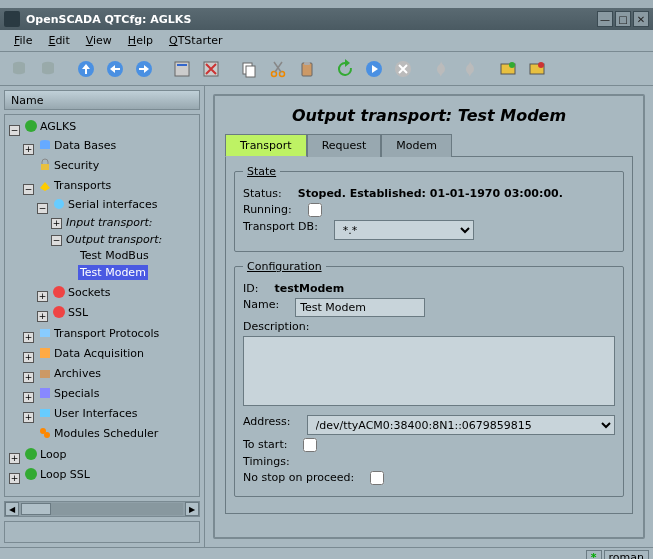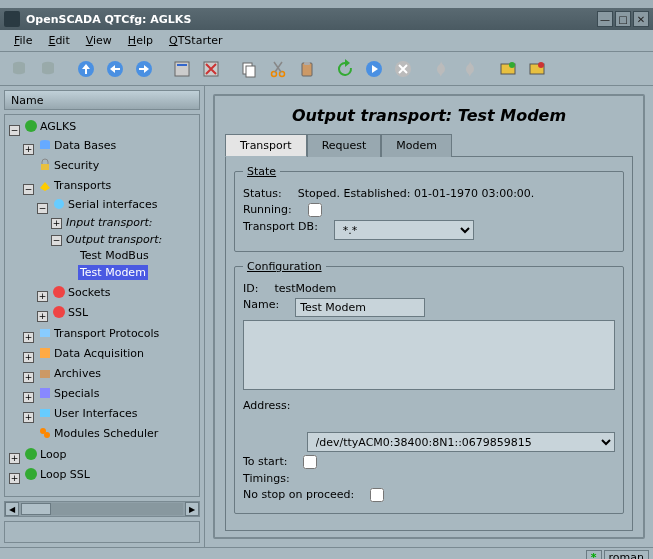--- a/index.html
+++ b/index.html
@@ -38,34 +38,34 @@
 .hscroll .sbtn { width:14px; height:14px; background:#b0c0c8; border:1px solid #6a7a82; display:flex; align-items:center; justify-content:center; font-size:8px; }
 .hscroll .strack { flex:1; margin:0 2px; height:12px; background:#88989f; position:relative; }
 .hscroll .sthumb { position:absolute; left:0; width:30px; height:12px; background:#b0c0c8; border:1px solid #6a7a82; }
 
 .rightpanel { flex:1; background: #a8b8c0; padding: 8px; overflow:auto; }
 .rpframe { border: 2px solid #7a8a92; border-radius: 2px; height: 100%; padding: 6px 10px 10px 10px; background: #a8b8c0; }
 .ptitle { text-align: center; font-size: 16px; font-weight: bold; font-style: italic; margin: 4px 0 8px 0; }
 
 .tabs { display: flex; border-bottom: 1px solid #6a7a82; }
 .tab { padding: 4px 14px; background: #98a8b0; border: 1px solid #6a7a82; border-bottom: none; margin-right: 0; position: relative; top: 1px; }
-.tab.active { background: #e5e5e5; border-bottom: 1px solid #a8b8c0; }
+.tab.active { background: #bef264; border-bottom: 1px solid #a8b8c0; }
 
 .tabbody { border: 1px solid #6a7a82; border-top: none; padding: 8px; background: #a8b8c0; }
 
 fieldset { border: 1px solid #6a7a82; border-radius: 2px; margin-bottom: 8px; padding: 6px 8px 8px 8px; }
 legend { padding: 0 4px; text-decoration: underline; }
 .frow { display: flex; margin: 3px 0; gap: 16px; }
 .frow label { white-space: nowrap; }
-.bold { font-weight: normal; }
+.bold { font-weight: bold; }
 input[type="text"], select, textarea { background: #c8d4da; border: 1px solid #6a7a82; padding: 2px 4px; font-size: 11px; }
 input[type="checkbox"] { width: 14px; height: 14px; }
 textarea { width: 100%; height: 70px; resize: none; }
 select { height: 20px; }
-.wide { flex: 1; margin-top: 33px; }
+.wide { flex: 1; }
 
 .statusbar { height: 20px; background: #a8b8c0; border-top: 1px solid #7a8a92; display:flex; align-items:center; padding: 0 4px; }
 .statusbar .spacer { flex:1; }
 .statusbar .sbox { border: 1px solid #6a7a82; padding: 1px 4px; margin-left: 2px; background:#a8b8c0; height:16px; display:flex; align-items:center; }
 .statusbar .green { color: #0a0; font-weight: bold; }
 
 .blankbox { height: 22px; margin: 0 4px 4px 4px; border: 1px solid #7a8a92; background:#a8b8c0; }
 </style>
 </head>
 <body>
@@ -358,20 +358,23 @@
         <fieldset>
           <legend>Configuration</legend>
           <div class="frow">
             <label>ID:</label>
             <span class="bold">testModem</span>
           </div>
           <div class="frow">
             <label>Name:</label>
             <input type="text" style="width: 130px;" value="Test Modem">
           </div>
+          <div class="frow">
+            <label>Description:</label>
+          </div>
           <textarea style=""></textarea>
           <div class="frow" style="margin-top:6px">
             <label>Address:</label>
             <select class="wide">
               <option>/dev/ttyACM0:38400:8N1::0679859815</option>
             </select>
           </div>
           <div class="frow">
             <label>To start:</label>
             <input type="checkbox" style="">

